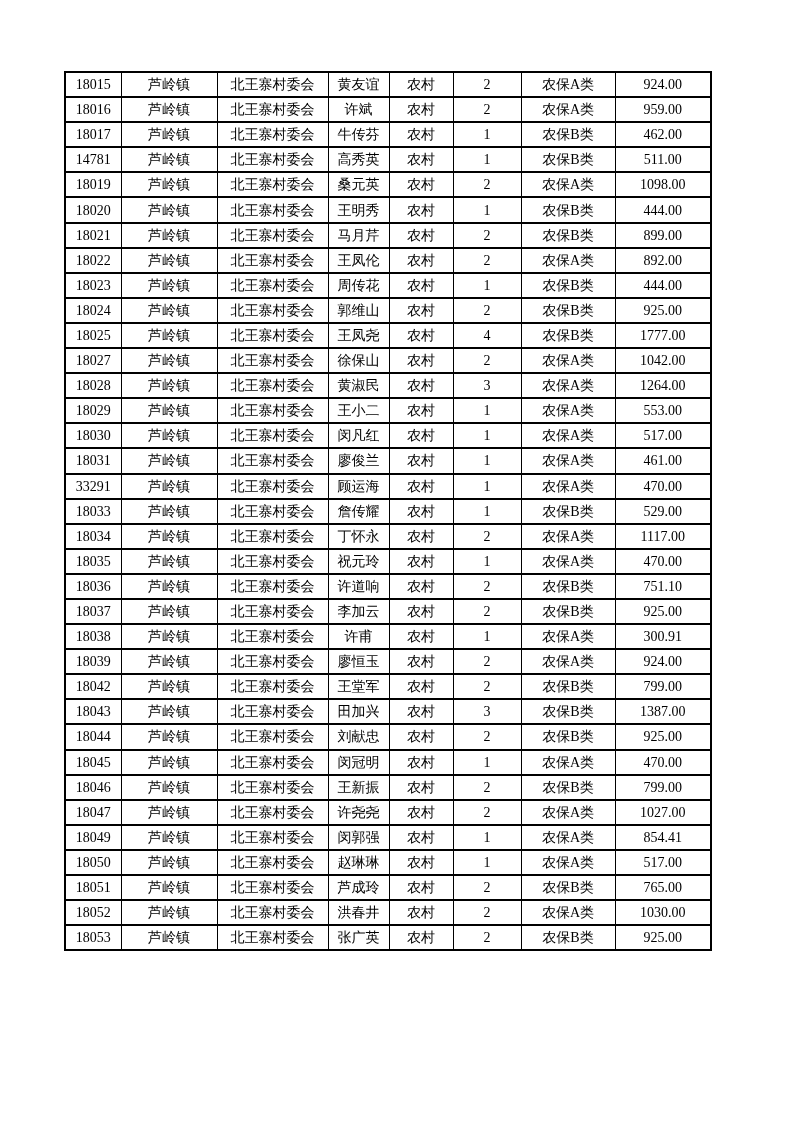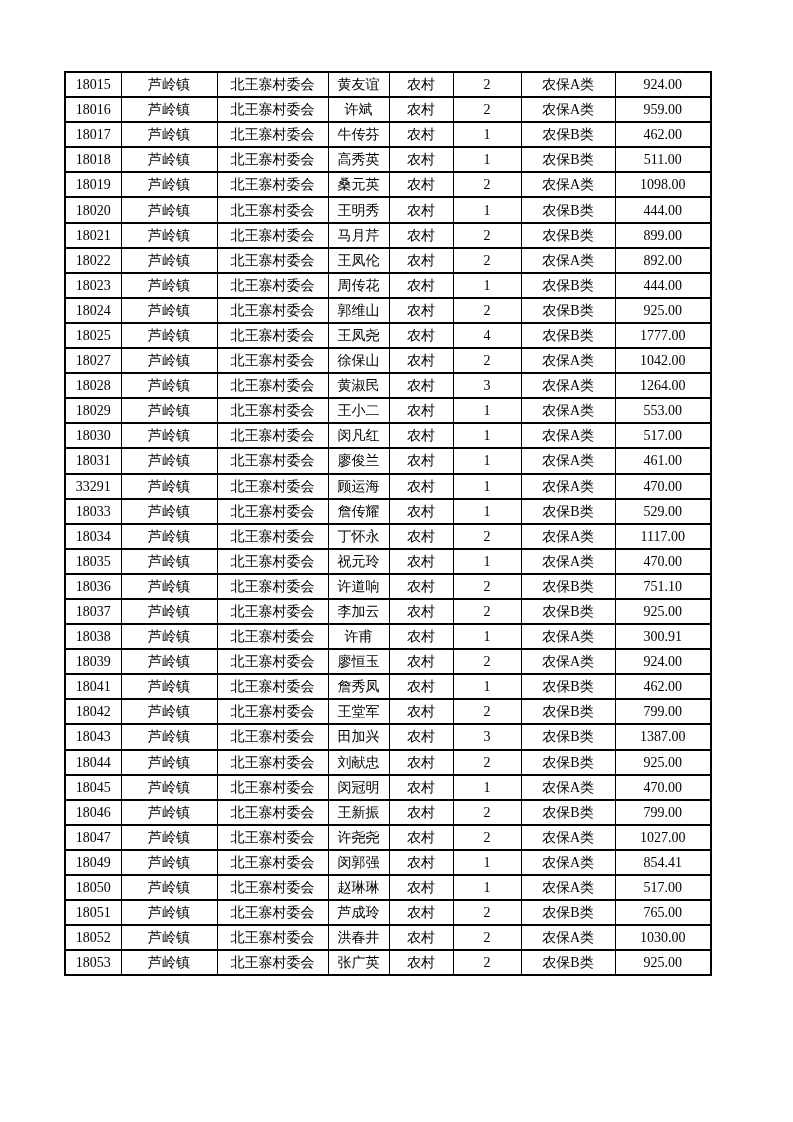--- a/index.html
+++ b/index.html
@@ -91,21 +91,21 @@
     <td>芦岭镇</td>
     <td>北王寨村委会</td>
     <td>牛传芬</td>
     <td>农村</td>
     <td>1</td>
     <td>农保B类</td>
     <td>462.00</td>
   </tr>
 
   <tr>
-    <td>18018</td>
+    <td>14781</td>
     <td>芦岭镇</td>
     <td>北王寨村委会</td>
     <td>高秀英</td>
     <td>农村</td>
     <td>1</td>
     <td>农保B类</td>
     <td>511.00</td>
   </tr>
 
   <tr>
@@ -323,30 +323,20 @@
     <td>芦岭镇</td>
     <td>北王寨村委会</td>
     <td>廖恒玉</td>
     <td>农村</td>
     <td>2</td>
     <td>农保A类</td>
     <td>924.00</td>
   </tr>
 
 
-  <tr>
-    <td>18041</td>
-    <td>芦岭镇</td>
-    <td>北王寨村委会</td>
-    <td>詹秀凤</td>
-    <td>农村</td>
-    <td>1</td>
-    <td>农保B类</td>
-    <td>462.00</td>
-  </tr>
 
   <tr>
     <td>18042</td>
     <td>芦岭镇</td>
     <td>北王寨村委会</td>
     <td>王堂军</td>
     <td>农村</td>
     <td>2</td>
     <td>农保B类</td>
     <td>799.00</td>

